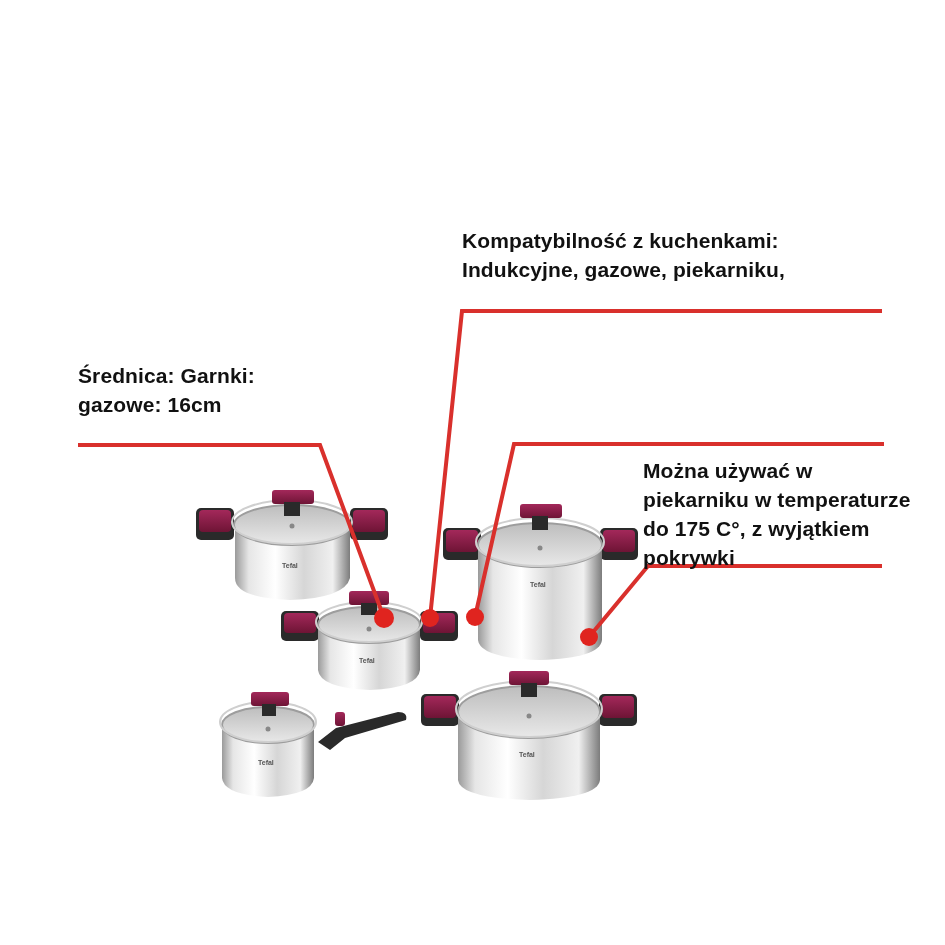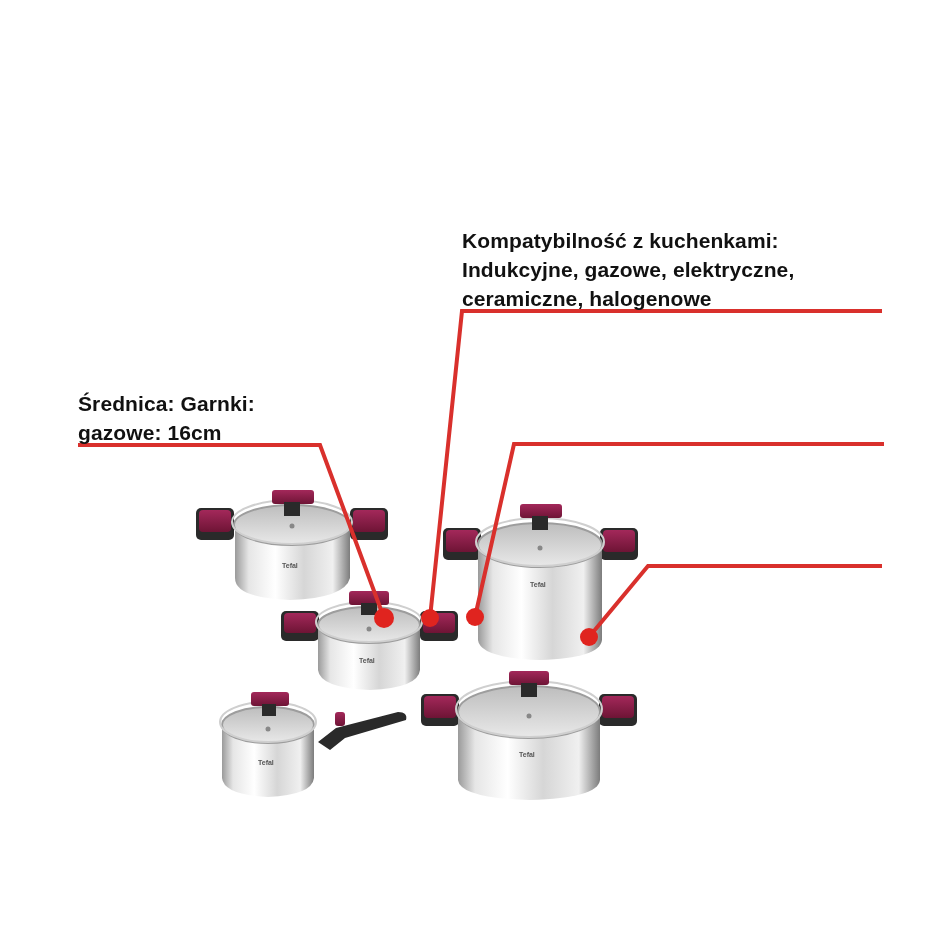--- a/index.html
+++ b/index.html
@@ -114,24 +114,29 @@
     <g fill="#e0241f">
       <circle cx="430" cy="618" r="9"></circle>
       <circle cx="384" cy="618" r="10"></circle>
       <circle cx="475" cy="617" r="9"></circle>
       <circle cx="589" cy="637" r="9"></circle>
     </g>
   </svg>
 
   <div class="label" style="left:462px; top:226px;">
     <div>Kompatybilność z kuchenkami:</div>
-    <div>Indukcyjne, gazowe, elektryczne,</div>
-    <div>ceramiczne, halogenowe</div>
+    <div>Indukcyjne, gazowe, piekarniku,</div>
   </div>
 
-  <div class="label" style="left:78px; top:361px;margin-top:28px;">
+  <div class="label" style="left:78px; top:361px;">
     <div>Średnica: Garnki:</div>
     <div>gazowe: 16cm</div>
   </div>
 
 
+  <div class="label" style="left:643px; top:456px;">
+    <div>Można używać w</div>
+    <div>piekarniku w temperaturze</div>
+    <div>do 175 C°, z wyjątkiem</div>
+    <div>pokrywki</div>
+  </div>
 
 </div>
 
 </body></html>

